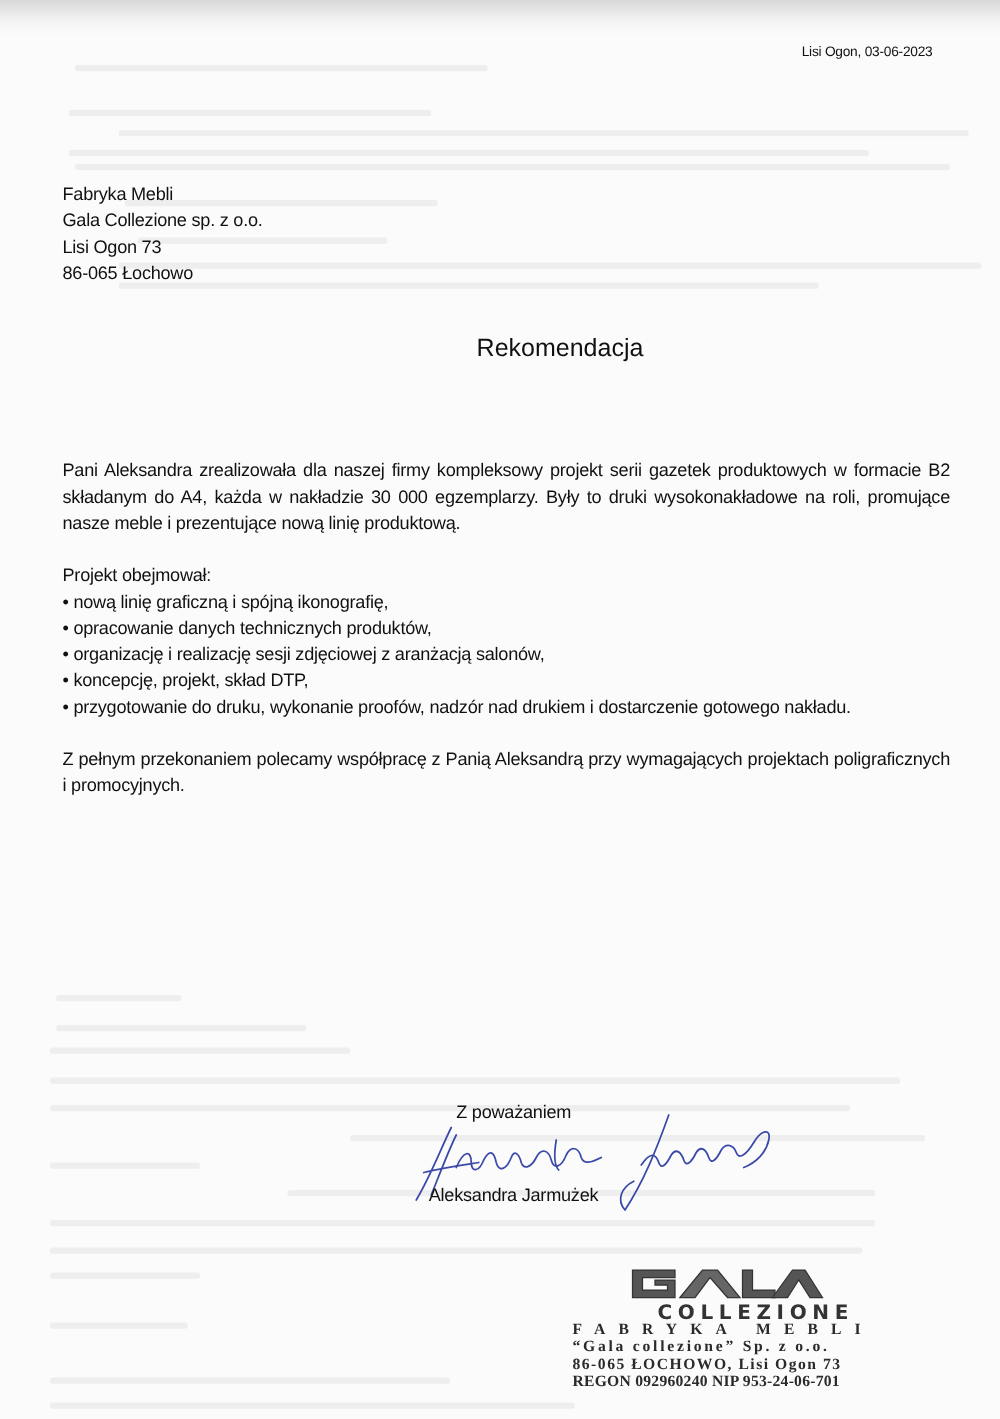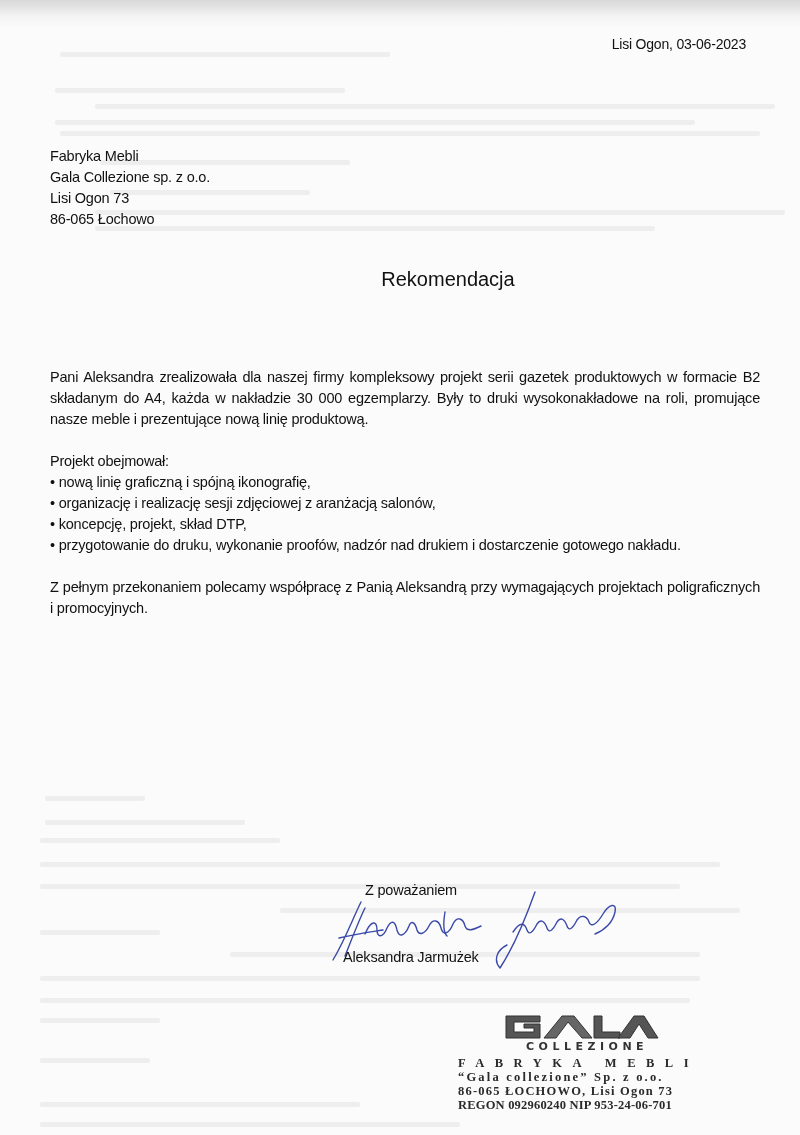--- a/index.html
+++ b/index.html
@@ -8,39 +8,39 @@
       background: #fbfbfb;
       font-family: "Liberation Sans", sans-serif;
       color: #111;
     }
     .topshade {
       position: absolute; left: 0; top: 0; width: 800px; height: 28px;
       background: linear-gradient(#d8d8d8, #f4f4f4 60%, rgba(251,251,251,0));
     }
     .ghost { position: absolute; height: 5px; background: #eeeeee; border-radius: 2px; }
     .date {
-      position: absolute; right: 54px; top: 36px; font-size: 14px; letter-spacing: -0.2px;
+      position: absolute; right: 54px; top: 36px; font-size: 11px; letter-spacing: -0.2px;
     }
     .addressee { position: absolute; left: 50px; top: 146px; font-size: 14.5px; line-height: 21px; letter-spacing: -0.2px; }
     .title { position: absolute; left: 0; width: 800px; top: 268px; text-align: center; font-size: 20px; padding-left: 48px; }
     .body {
       position: absolute; left: 50px; width: 710px; top: 351px;
       font-size: 14.5px; line-height: 21px; letter-spacing: -0.2px;
     }
     .body p { margin: 16px 0 21px 0; text-align: justify; }
     .body .list { margin: 0 0 21px 0; }
     .body .list div { white-space: nowrap; }
     .closing { position: absolute; left: 365px; top: 882px; font-size: 14.5px; letter-spacing: -0.2px; text-align: right; }
     .signer { position: absolute; left: 343px; top: 949px; font-size: 14.5px; letter-spacing: -0.2px; }
     .signature { position: absolute; left: 325px; top: 890px; width: 330px; height: 80px; }
     .stamp { position: absolute; left: 458px; top: 1012px; width: 330px; }
     .logo { position: absolute; left: 42px; top: 0; width: 160px; height: 30px; }
     .collezione {
       position: absolute; left: 68px; top: 28px; font-family: "DejaVu Sans", sans-serif; font-weight: bold;
-      font-size: 11px; letter-spacing: 4.5px; color: #333;
+      font-size: 16px; letter-spacing: 4.5px; color: #333;
     }
     .stamp-lines {
       position: absolute; left: 0; top: 44px; font-family: "Liberation Serif", serif; font-weight: bold;
       font-size: 12.5px; line-height: 14px; color: #2a2a2a; white-space: nowrap;
     }
     .stamp-lines .spaced1 { letter-spacing: 10.5px; }
     .stamp-lines .spaced2 { letter-spacing: 2.2px; }
     .stamp-lines .spaced3 { letter-spacing: 1.2px; }
     .stamp-lines .spaced4 { letter-spacing: 0.2px; }
   </style>
@@ -84,20 +84,21 @@
   <div>86-065 Łochowo</div>
 </div>
 
 <div class="title">Rekomendacja</div>
 
 <div class="body">
   <p>Pani Aleksandra zrealizowała dla naszej firmy kompleksowy projekt serii gazetek produktowych w formacie B2 składanym do A4, każda w nakładzie 30 000 egzemplarzy. Były to druki wysokonakładowe na roli, promujące nasze meble i prezentujące nową linię produktową.</p>
   <div class="list">
     <div>Projekt obejmował:</div>
     <div>• nową linię graficzną i spójną ikonografię,</div>
+    <div>• opracowanie danych technicznych produktów,</div>
     <div>• organizację i realizację sesji zdjęciowej z aranżacją salonów,</div>
     <div>• koncepcję, projekt, skład DTP,</div>
     <div>• przygotowanie do druku, wykonanie proofów, nadzór nad drukiem i dostarczenie gotowego nakładu.</div>
   </div>
   <p>Z pełnym przekonaniem polecamy współpracę z Panią Aleksandrą przy wymagających projektach poligraficznych i promocyjnych.</p>
 </div>
 
 <div class="closing">Z poważaniem</div>
 
 <svg class="signature" viewBox="0 0 330 80">

